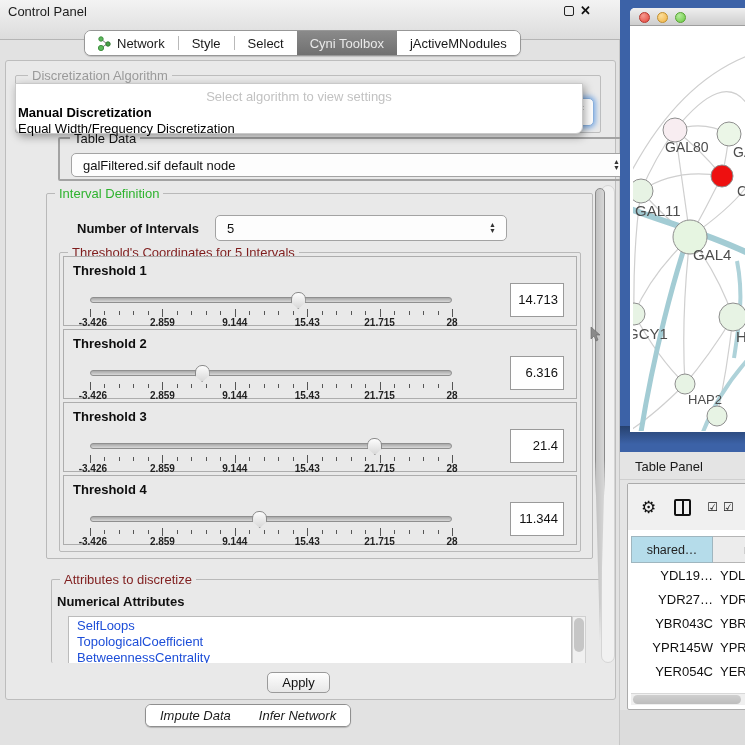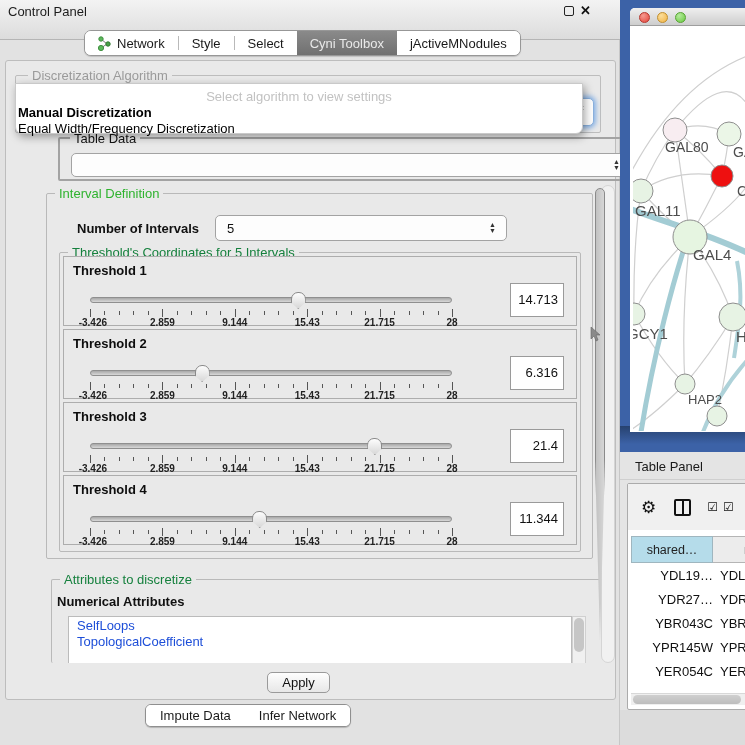--- a/index.html
+++ b/index.html
@@ -46,21 +46,21 @@
   #tabledata-combo { position:absolute; left:11px; top:14px; width:560px; height:24px; }
   #tabledata-combo .stepper { right:10px; top:5px; }
 
   
   #scrollpane { left:9px; top:122px; width:586px; height:480px; overflow:hidden; }
   #vscroll { left:595px; top:124px; width:14px; height:478px; background:#f1f1f1; border:1px solid #d5d5d5; border-radius:7px; }
   #vscroll .thumb { position:absolute; left:1px; top:2px; width:10px; height:452px; background:linear-gradient(90deg,#c2c2c2,#d6d6d6); border-radius:6px; }
 
   .groupbox { position:absolute; border:1px solid #b9b9b9; border-radius:2px; }
   .group-label { position:absolute; left:8px; top:-8px; background:#e9e9e9; padding:0 4px; font-size:13px; }
-  .green { color:#2fb32f; } .blue { color:#15803d; }
+  .green { color:#2fb32f; } .blue { color:#7f1d1d; }
 
   #interval-group { left:31px; top:10px; width:547px; height:366px; }
   #num-label { position:absolute; left:30px; top:27px; font-size:13px; font-weight:bold; color:#111; }
   #num-combo { position:absolute; left:168px; top:21px; width:292px; height:26px; }
   #num-combo .stepper { right:10px; top:6px; }
 
   #thresholds-group { left:12px; top:58px; width:522px; height:300px; }
   .threshold-box { position:relative; margin:3px 3px 0 3px; height:70px; border:1px solid #adadad; background:#e9e9e9; }
   .threshold-box .tlabel { position:absolute; left:9px; top:6px; font-size:13px; font-weight:bold; color:#0d0d0d; }
   .slider { position:absolute; left:26px; top:40px; width:362px; height:6px; background:linear-gradient(#a8a8a8,#d8d8d8); border:1px solid #8f8f8f; border-radius:4px; }
@@ -78,21 +78,21 @@
   #attrs-group { left:36px; top:396px; width:552px; height:84px; border-bottom:none; }
   #attrs-sublabel { position:absolute; left:5px; top:14px; font-size:13px; font-weight:bold; color:#111; }
   #attrs-list { position:absolute; left:16px; top:36px; width:504px; height:48px; background:#fff; border:1px solid #bbb; overflow:hidden; }
   .attr-item { font-size:13px; color:#1d4ed8; padding:1px 0 0 8px; line-height:15px; }
   #attrs-scroll { position:absolute; left:520px; top:36px; width:14px; height:48px; background:#f0f0f0; border:1px solid #d0d0d0; }
   #attrs-scroll .thumb2 { position:absolute; left:1px; top:1px; width:10px; height:34px; background:#c6c6c6; border-radius:5px; }
 
   #apply-btn { left:261px; top:611px; width:63px; height:21px; background:linear-gradient(#fefefe,#e7e7e7); border:1px solid #9a9a9a; border-radius:5px; font-size:13px; color:#111; text-align:center; line-height:19px; }
 
   #bottom-tabs { left:145px; top:704px; height:23px; display:flex; background:#fff; border:1px solid #8f8f8f; border-radius:6px; overflow:hidden; box-shadow:0 1px 1px rgba(0,0,0,.2); }
-  #bottom-tabs .seg { font-size:13px; padding:0 14px; }
+  #bottom-tabs .seg { font-size:13px; padding:0 14px;font-style:italic; }
 
   
   #net-frame { left:620px; top:0; width:125px; height:452px; background:#3c62a7; }
   #net-frame .frame-shade { position:absolute; left:0; bottom:0; width:125px; height:26px; background:linear-gradient(#27426f,#3c62a7 70%); }
   #mac-window { position:absolute; left:10px; top:8px; width:130px; height:424px; background:#fff; border-radius:5px 5px 0 0; overflow:hidden; }
   #mac-titlebar { position:absolute; left:0; top:0; width:130px; height:18px; background:linear-gradient(#efefef,#cdcdcd); border-bottom:1px solid #9e9e9e; }
   .traffic { position:absolute; top:4px; width:11px; height:11px; border-radius:50%; }
   #tl-red { left:9px; background:radial-gradient(circle at 35% 30%, #f59a90, #e4443a); border:1px solid #b4362e; }
   #tl-yellow { left:27px; background:radial-gradient(circle at 35% 30%, #fbde9c, #f1b343); border:1px solid #c08f2e; }
   #tl-green { left:45px; background:radial-gradient(circle at 35% 30%, #b6eb9e, #68c93f); border:1px solid #57a233; }
@@ -174,20 +174,21 @@
 
     <div id="algo-popup" class="abs">
       <div class="hint">Select algorithm to view settings</div>
       <div class="item bold">Manual Discretization</div>
       <div class="item">Equal Width/Frequency Discretization</div>
     </div>
 
     <div id="tabledata-group" class="abs groupbox">
       <span id="tabledata-label">Table Data</span>
       <div id="tabledata-combo" class="combo">
+        <span class="val">galFiltered.sif default node</span>
         <span class="stepper">
             <span>▲</span>
             <span>▼</span>
           </span>
       </div>
     </div>
 
     <div id="scrollpane" class="abs">
       <div id="interval-group" class="abs groupbox">
         <span class="group-label green">Interval Definition</span>
@@ -380,20 +381,21 @@
 </div>
         </div>
       </div>
 
       <div id="attrs-group" class="abs groupbox">
         <span class="group-label blue">Attributes to discretize</span>
         <span id="attrs-sublabel">Numerical Attributes</span>
         <div id="attrs-list">
             <div class="attr-item">SelfLoops</div>
             <div class="attr-item">TopologicalCoefficient</div>
+            <div class="attr-item">BetweennessCentrality</div>
           </div>
         <div id="attrs-scroll">
             <div class="thumb2"></div>
           </div>
       </div>
     </div>
 
     <div id="vscroll" class="abs">
         <div class="thumb"></div>
       </div>

